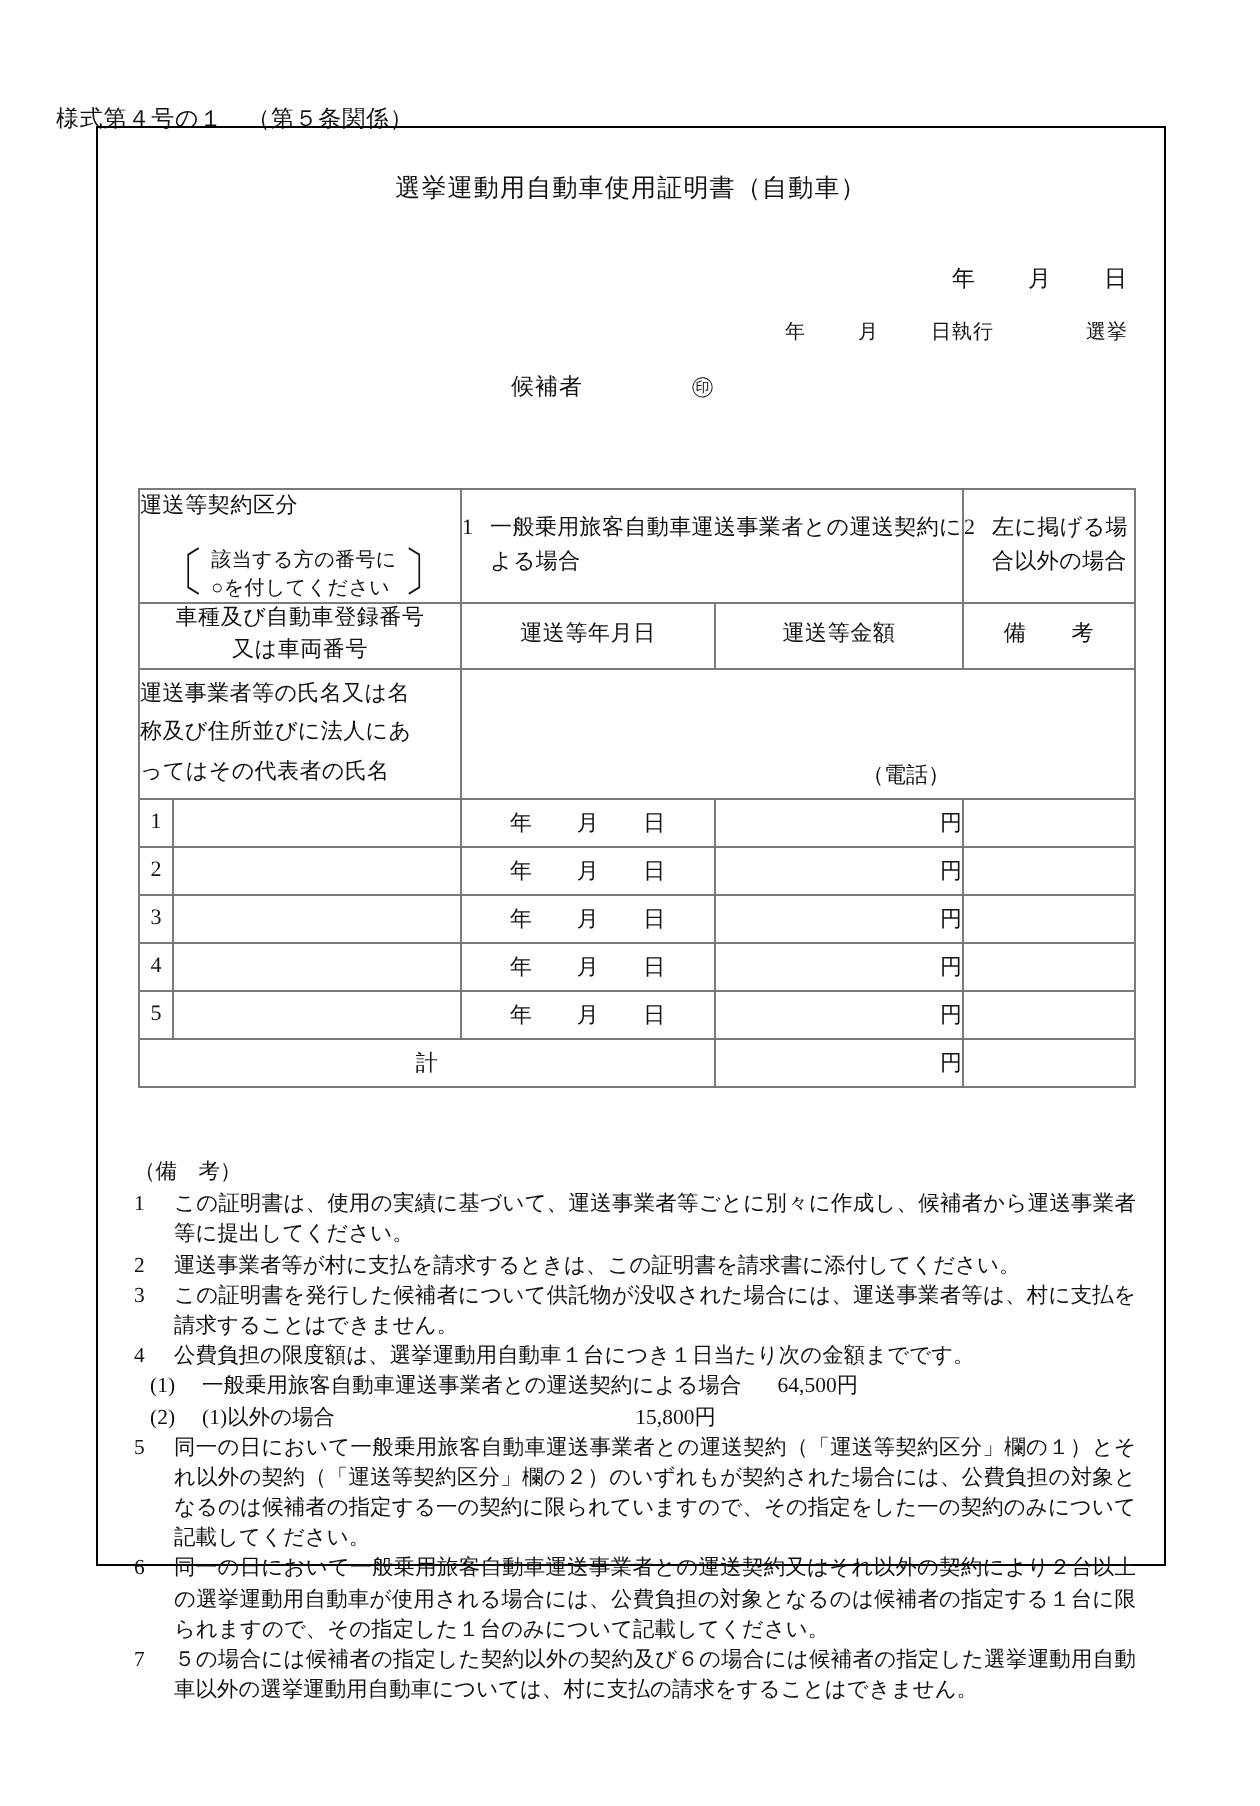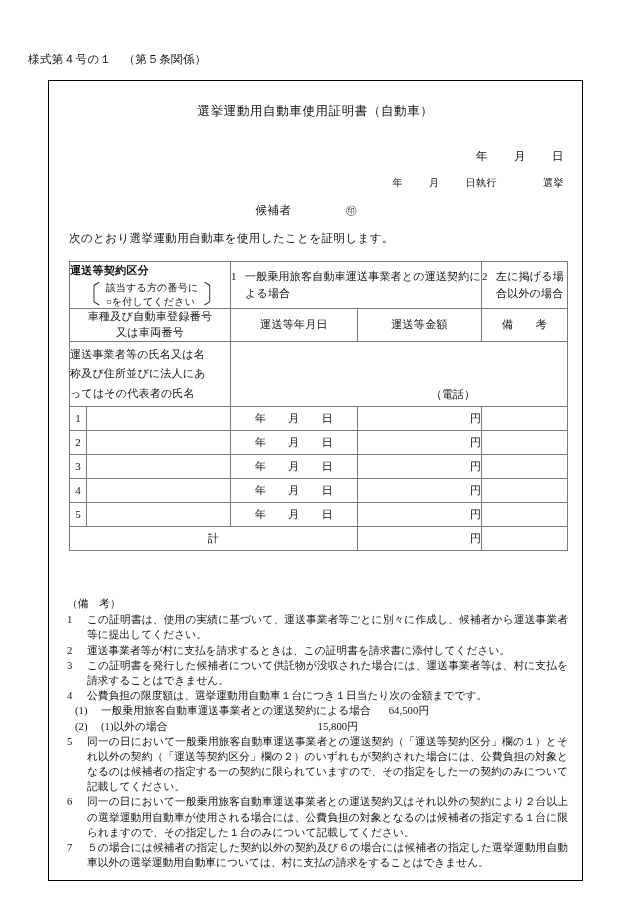--- a/index.html
+++ b/index.html
@@ -23,23 +23,23 @@
     top: 52px;
     font-size: 11.5px;
     letter-spacing: 0.4px;
     white-space: nowrap;
   }
 
   
   .page-frame {
     position: absolute;
     left: 48px;
-    top: 80px;
+    top: 63px;
     width: 535px;
-    height: 801px;
+    height: 720px;
     border: 1.6px solid #000;
     box-sizing: border-box;
   }
 
   .inner {
     position: absolute;
     left: 0; top: 0; right: 0; bottom: 0;
     padding: 0;
   }
 
@@ -115,21 +115,21 @@
   }
 
   .cell-pad { padding: 5px 7px; }
 
   .label-cell {
     font-size: 11px;
     line-height: 1.55;
     letter-spacing: 0.3px;
   }
 
-  .kubun-title { display: block; margin-bottom: 2px; font-weight: bold; }
+  .kubun-title { display: block; margin-bottom: 12px; }
   .bracket-wrap {
     display: flex;
     align-items: center;
     justify-content: center;
     margin-left: 4px;
   }
   .brk {
     font-size: 23px;
     line-height: 0.9;
     font-family: "DejaVu Sans", sans-serif;
@@ -256,21 +256,20 @@
     </div>
 
     <div class="hdr-line2">
       <span>年</span><span class="sp-wide"></span><span>月</span><span class="sp-wide"></span><span>日執行</span><span class="sp-wide"></span><span class="sp-mid"></span><span>選挙</span>
     </div>
 
     <div class="hdr-line3">
       <span class="cand-label">候補者</span><span>㊞</span>
     </div>
 
-    <div class="statement">次のとおり選挙運動用自動車を使用したことを証明します。</div>
 
     <table class="main-table">
       <colgroup>
         <col style="width:17px">
         <col style="width:144px">
         <col style="width:127px">
         <col style="width:124px">
         <col style="width:86px">
       </colgroup>
 

